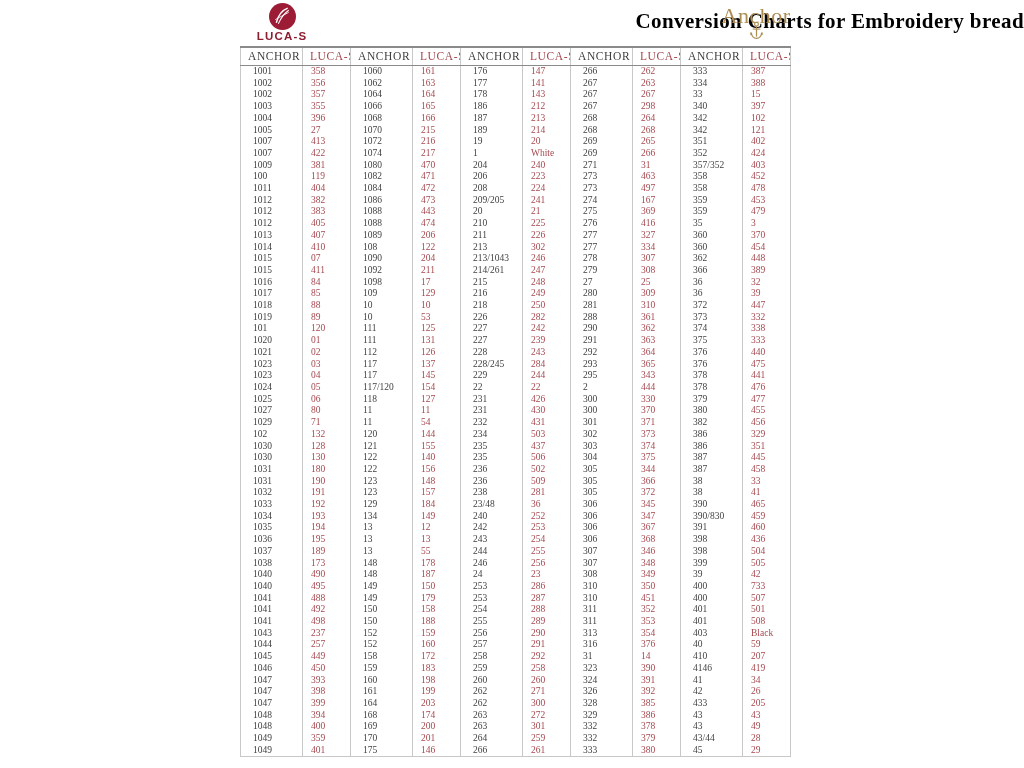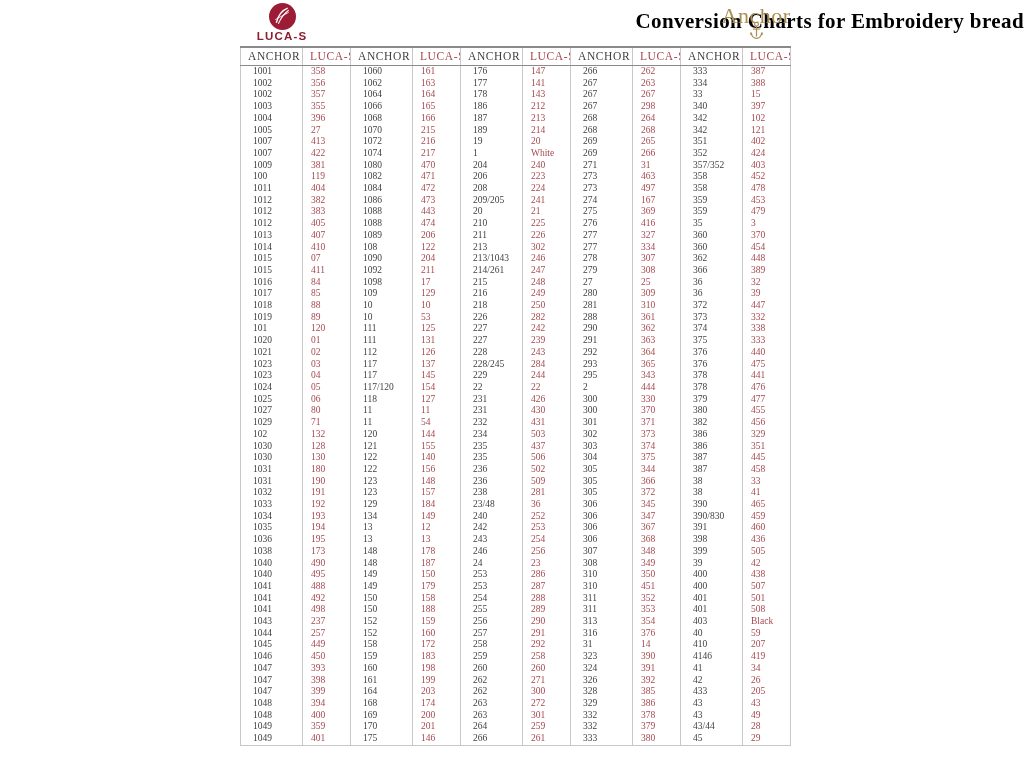--- a/index.html
+++ b/index.html
@@ -602,20 +602,32 @@
           <td class="c-anchor">13</td>
           <td class="c-lucas">13</td>
           <td class="c-anchor">243</td>
           <td class="c-lucas">254</td>
           <td class="c-anchor">306</td>
           <td class="c-lucas">368</td>
           <td class="c-anchor">398</td>
           <td class="c-lucas">436</td>
         </tr>
         <tr>
+          <td class="c-anchor">1037</td>
+          <td class="c-lucas">189</td>
+          <td class="c-anchor">13</td>
+          <td class="c-lucas">55</td>
+          <td class="c-anchor">244</td>
+          <td class="c-lucas">255</td>
+          <td class="c-anchor">307</td>
+          <td class="c-lucas">346</td>
+          <td class="c-anchor">398</td>
+          <td class="c-lucas">504</td>
+        </tr>
+        <tr>
           <td class="c-anchor">1038</td>
           <td class="c-lucas">173</td>
           <td class="c-anchor">148</td>
           <td class="c-lucas">178</td>
           <td class="c-anchor">246</td>
           <td class="c-lucas">256</td>
           <td class="c-anchor">307</td>
           <td class="c-lucas">348</td>
           <td class="c-anchor">399</td>
           <td class="c-lucas">505</td>
@@ -635,21 +647,21 @@
         <tr>
           <td class="c-anchor">1040</td>
           <td class="c-lucas">495</td>
           <td class="c-anchor">149</td>
           <td class="c-lucas">150</td>
           <td class="c-anchor">253</td>
           <td class="c-lucas">286</td>
           <td class="c-anchor">310</td>
           <td class="c-lucas">350</td>
           <td class="c-anchor">400</td>
-          <td class="c-lucas">438</td>
+          <td class="c-lucas">733</td>
         </tr>
         <tr>
           <td class="c-anchor">1041</td>
           <td class="c-lucas">488</td>
           <td class="c-anchor">149</td>
           <td class="c-lucas">179</td>
           <td class="c-anchor">253</td>
           <td class="c-lucas">287</td>
           <td class="c-anchor">310</td>
           <td class="c-lucas">451</td>

